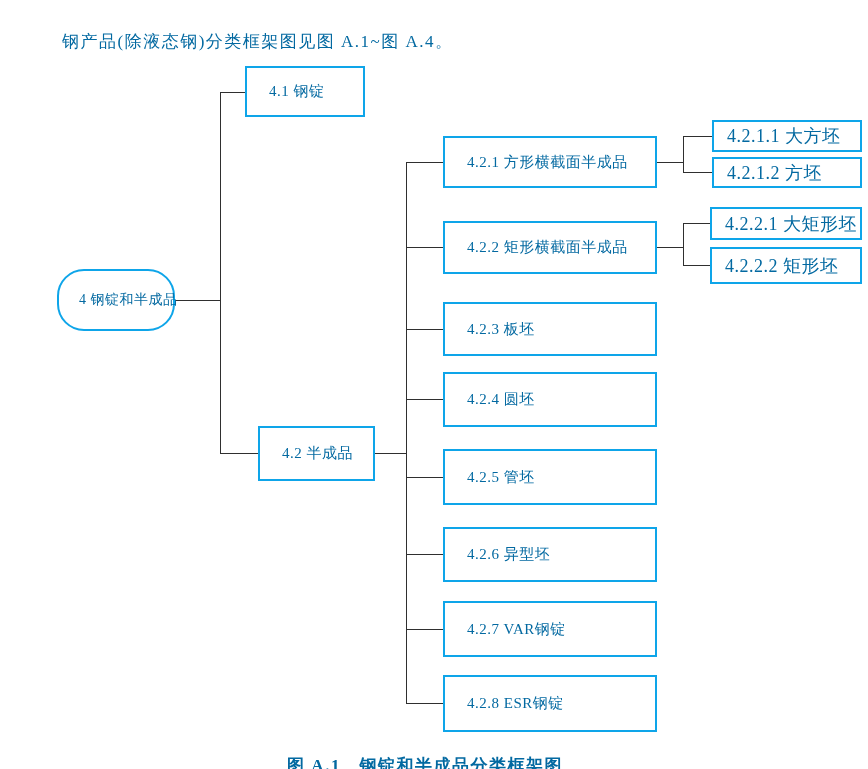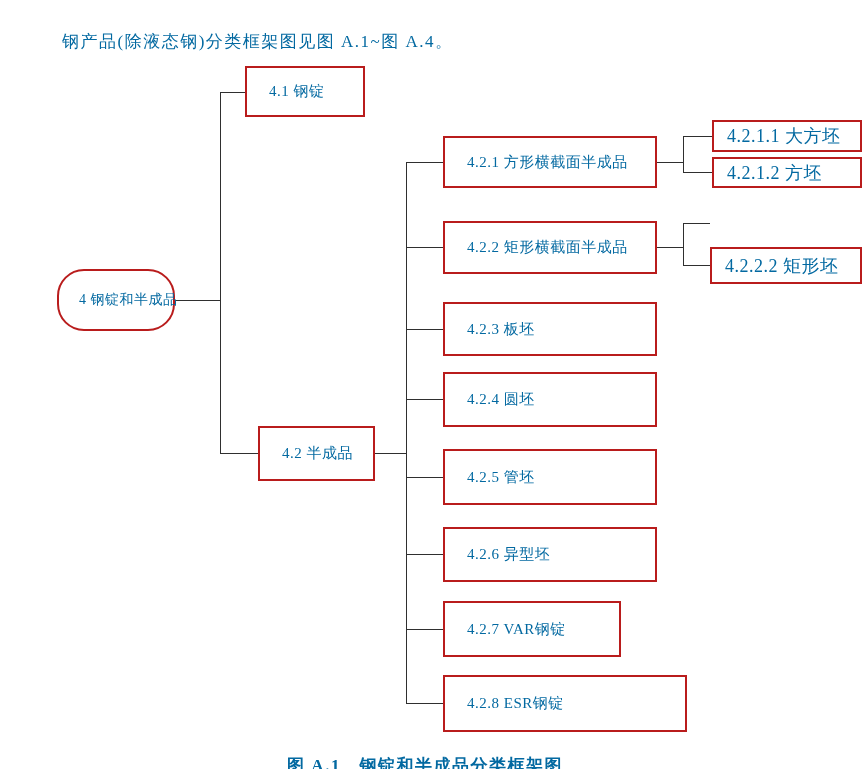--- a/index.html
+++ b/index.html
@@ -33,21 +33,21 @@
     text-align: center;
     font-weight: bold;
     font-size: 17px;
     letter-spacing: 1.5px;
     white-space: pre;
     padding-left: 33px;
   }
   .box {
     position: absolute;
     box-sizing: border-box;
-    border: 2px solid #b91c1c;
+    border: 2px solid #0ea5e9;
     background: #ffffff;
     display: flex;
     align-items: center;
     font-size: 15px;
     letter-spacing: 0.5px;
     padding-left: 22px;
     white-space: pre;
   }
   .box.root  { padding-left: 20px; font-size: 14px; }
   .box.small { padding-left: 13px; font-size: 18px; }
@@ -98,22 +98,23 @@
 
   <div class="box" style="left:245px; top:42px;  width:120px; height:51px;">4.1 钢锭</div>
   <div class="box" style="left:258px; top:402px; width:117px; height:55px;">4.2 半成品</div>
 
   <div class="box" style="left:443px; top:112px; width:214px; height:52px;">4.2.1 方形横截面半成品</div>
   <div class="box" style="left:443px; top:197px; width:214px; height:53px;">4.2.2 矩形横截面半成品</div>
   <div class="box" style="left:443px; top:278px; width:214px; height:54px;">4.2.3 板坯</div>
   <div class="box" style="left:443px; top:348px; width:214px; height:55px;">4.2.4 圆坯</div>
   <div class="box" style="left:443px; top:425px; width:214px; height:56px;">4.2.5 管坯</div>
   <div class="box" style="left:443px; top:503px; width:214px; height:55px;text-align:right;">4.2.6 异型坯</div>
-  <div class="box" style="left:443px; top:577px; width:178px; height:56px;">4.2.7 VAR钢锭</div>
-  <div class="box" style="left:443px; top:651px; width:244px; height:57px;">4.2.8 ESR钢锭</div>
+  <div class="box" style="left:443px; top:577px; width:214px; height:56px;">4.2.7 VAR钢锭</div>
+  <div class="box" style="left:443px; top:651px; width:214px; height:57px;">4.2.8 ESR钢锭</div>
 
   <div class="box small" style="left:712px; top:96px;  width:150px; height:32px;">4.2.1.1 大方坯</div>
   <div class="box small" style="left:712px; top:133px; width:150px; height:31px;">4.2.1.2 方坯</div>
+  <div class="box small" style="left:710px; top:183px; width:152px; height:33px;">4.2.2.1 大矩形坯</div>
   <div class="box small" style="left:710px; top:223px; width:152px; height:37px;">4.2.2.2 矩形坯</div>
 
   <div class="caption">图 A.1　钢锭和半成品分类框架图</div>
 
 </div>
 
 </body></html>

